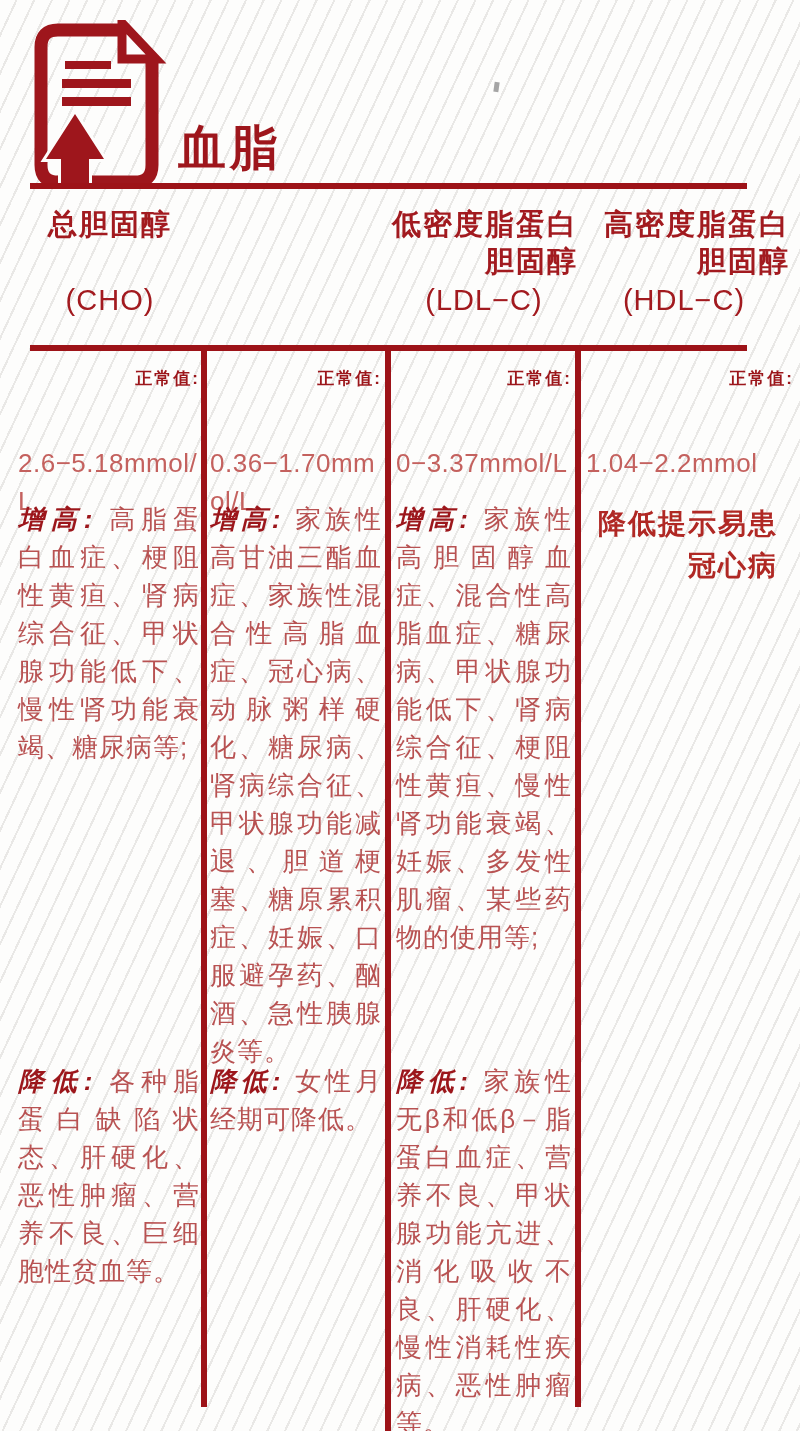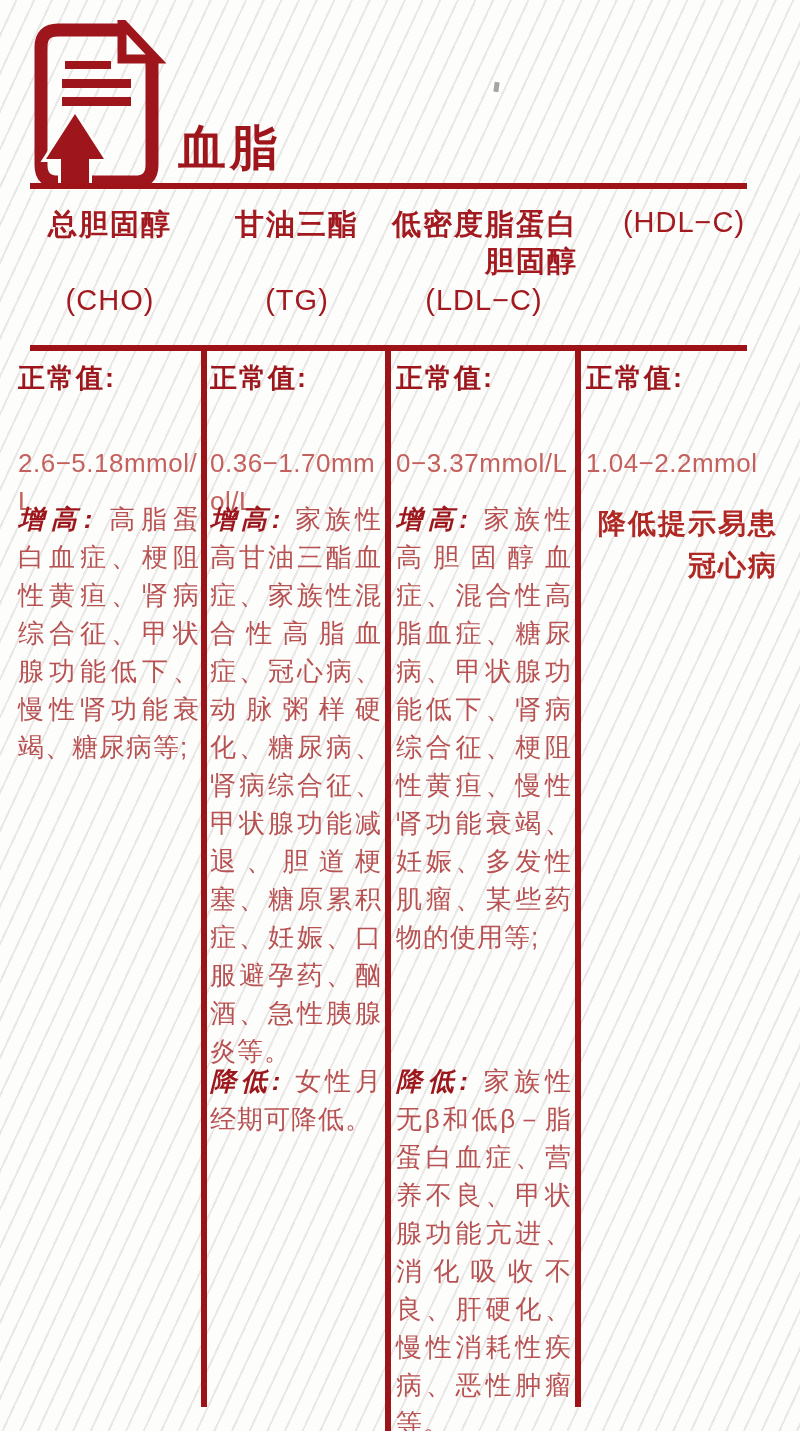--- a/index.html
+++ b/index.html
@@ -31,21 +31,21 @@
   .ch2{left:208px;width:178px;}
   .ch3{left:390px;width:188px;}
   .ch4{left:578px;width:212px;}
   
   .table-top{left:30px;top:345px;width:717px;height:6px;background:#9d1318;}
   .vdiv{width:6px;background:#9d1318;top:345px;}
   .vd1{left:201px;height:1062px;}
   .vd2{left:385px;height:1086px;}
   .vd3{left:575px;height:1062px;}
   
-  .nlabel{font-size:27px;font-weight:bold;color:#9c161b;letter-spacing:2px;line-height:37px;}
+  .nlabel{font-size:17px;font-weight:bold;color:#9c161b;letter-spacing:2px;line-height:37px;text-align:right;}
   .nvalue{font-size:26px;color:#c4615e;line-height:38px;word-break:break-all;letter-spacing:0.5px;margin-top:47px;}
   .para{margin:0;font-size:26px;line-height:38px;color:#b85252;
         text-align:justify;word-break:break-all;letter-spacing:1px;}
   .para .lbl{font-weight:bold;color:#9c161b;margin-right:10px;letter-spacing:2px;font-style:italic;}
   .c1{left:18px;width:182px;}
   .c2{left:210px;width:172px;}
   .c3{left:396px;width:176px;}
   .c4{left:586px;width:208px;}
   .row-normal{top:360px;}
   .row-high{top:500px;}
@@ -70,29 +70,26 @@
   </svg>
 
   <div class="abs page-title">血脂</div>
   <div class="abs title-rule"></div>
   <div class="abs smudge"></div>
 
   <div class="abs col-head ch1">
     <span class="h-name">总胆固醇</span>
     <span class="h-code">(CHO)</span>
   </div>
-  <div class="abs col-head ch2">
-    <span class="h-name">甘油三酯</span>
-    <span class="h-code">(TG)</span>
-  </div>
   <div class="abs col-head ch3">
     <span class="h-name">低密度脂蛋白胆固醇</span>
     <span class="h-code">(LDL−C)</span>
   </div>
   <div class="abs col-head ch4">
+    <span class="h-name">高密度脂蛋白胆固醇</span>
     <span class="h-code">(HDL−C)</span>
   </div>
 
   <div class="abs table-top"></div>
   <div class="abs vdiv vd1"></div>
   <div class="abs vdiv vd2"></div>
   <div class="abs vdiv vd3"></div>
 
   <div class="abs c1 row-normal">
     <div class="nlabel">正常值:</div>
@@ -115,20 +112,23 @@
     <span class="lbl">增高:</span><span>高脂蛋白血症、梗阻性黄疸、肾病综合征、甲状腺功能低下、慢性肾功能衰竭、糖尿病等;</span>
   </p>
   <p class="abs para c2 row-high">
     <span class="lbl">增高:</span><span>家族性高甘油三酯血症、家族性混合性高脂血症、冠心病、动脉粥样硬化、糖尿病、肾病综合征、甲状腺功能减退、胆道梗塞、糖原累积症、妊娠、口服避孕药、酗酒、急性胰腺炎等。</span>
   </p>
   <p class="abs para c3 row-high">
     <span class="lbl">增高:</span><span>家族性高胆固醇血症、混合性高脂血症、糖尿病、甲状腺功能低下、肾病综合征、梗阻性黄疸、慢性肾功能衰竭、妊娠、多发性肌瘤、某些药物的使用等;</span>
   </p>
   <div class="abs hdl-note">降低提示易患冠心病</div>
 
+  <p class="abs para c1 row-low">
+    <span class="lbl">降低:</span><span>各种脂蛋白缺陷状态、肝硬化、恶性肿瘤、营养不良、巨细胞性贫血等。</span>
+  </p>
   <p class="abs para c2 row-low">
     <span class="lbl">降低:</span><span>女性月经期可降低。</span>
   </p>
   <p class="abs para c3 row-low">
     <span class="lbl">降低:</span><span>家族性无β和低β－脂蛋白血症、营养不良、甲状腺功能亢进、消化吸收不良、肝硬化、慢性消耗性疾病、恶性肿瘤等。</span>
   </p>
 
 </div>
 
 </body></html>

